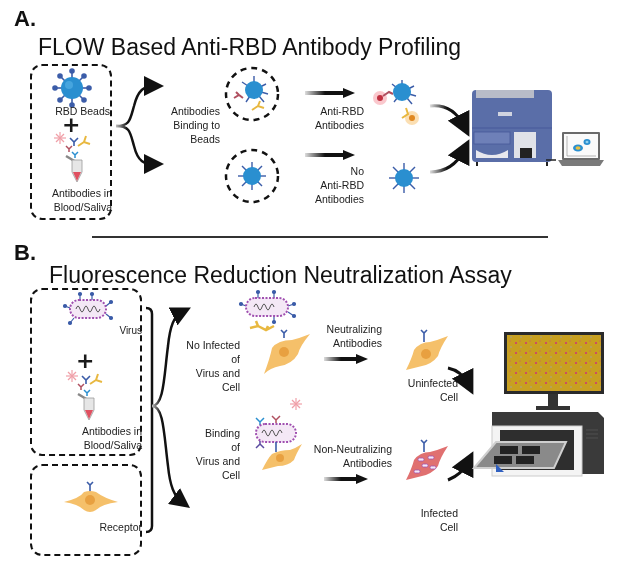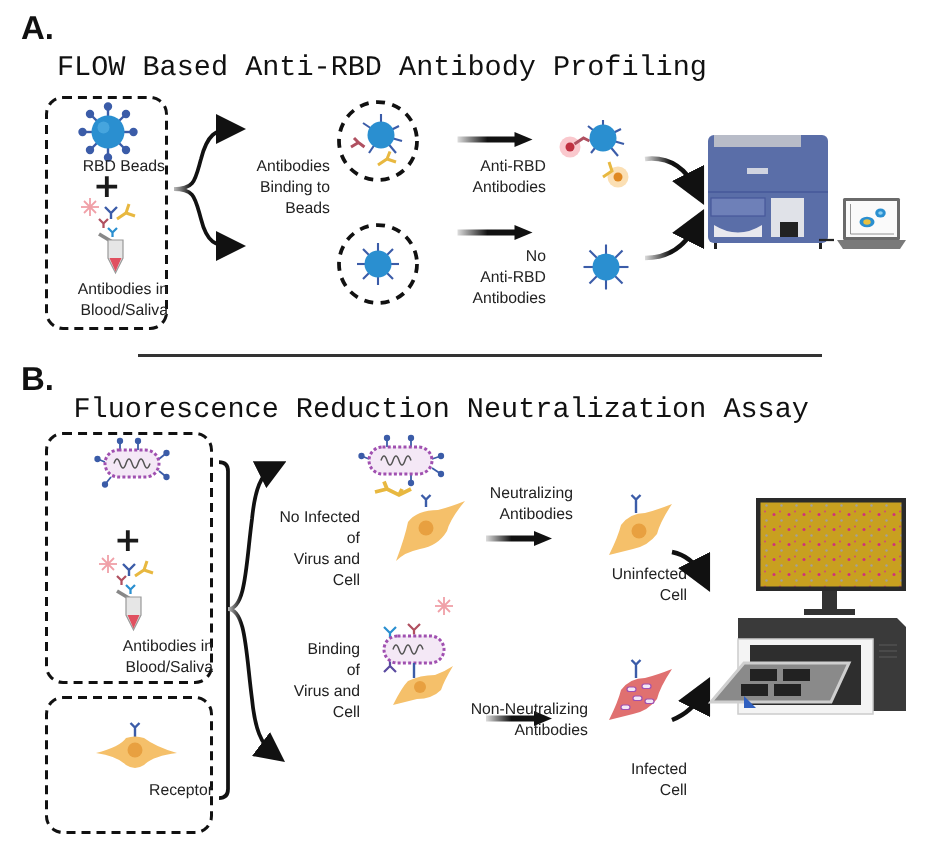--- a/index.html
+++ b/index.html
@@ -1,19 +1,19 @@
 <!DOCTYPE html>
 <html><head>
 <meta charset="utf-8">
 <style>
   html, body { margin: 0; padding: 0; background: #ffffff; }
   body { width: 624px; height: 571px; position: relative; overflow: hidden; font-family: "DejaVu Sans", sans-serif; color: #1a1a1a; }
   .abs { position: absolute; }
   .panel-letter { font-family: "Liberation Sans", sans-serif; font-weight: bold; font-size: 22px; color: #111; }
-  .panel-title { font-family: Liberation Mono, monospace; font-size: 19px; color: #111; white-space: nowrap; }
+  .panel-title { font-family: Liberation Sans, sans-serif; font-size: 23px; color: #111; white-space: nowrap; }
   .lbl { font-family: Liberation Sans, sans-serif; font-size: 10.5px; line-height: 14px; text-align: right; color: #222; white-space: nowrap; }
   .lbl span { display: block; }
   .dashbox { position: absolute; border: 2.5px dashed #111; border-radius: 12px; box-sizing: border-box; }
   svg { position: absolute; overflow: visible; }
 </style>
 </head>
 <body>
 
 <div class="abs panel-letter" style="left:14px;top:6px;">A.</div>
 <div class="abs panel-title" style="left:38px;top:34px;">FLOW Based Anti-RBD Antibody Profiling</div>
@@ -222,20 +222,21 @@
       <circle cx="47" cy="10" r="1.5"></circle>
     <line x1="42" y1="22" x2="47" y2="26"></line>
       <circle cx="47" cy="26" r="1.5"></circle>
     <line x1="10" y1="26" x2="6" y2="31"></line>
       <circle cx="6" cy="31" r="1.5"></circle>
   </g>
   <rect x="6" y="8" width="36" height="18" rx="9" fill="#f4e8f6" stroke="#a050b0" stroke-width="2" stroke-dasharray="2 1.5"></rect>
   <path d="M12 17 q2 -6 4 0 q2 6 4 0 q2 -6 4 0 q2 6 4 0 q2 -6 4 0 q2 6 4 0" stroke="#555" stroke-width="1" fill="none"></path>
 </svg>
 <div class="abs lbl" style="left:30px;top:324px;width:112px;font-size:10px;">
+  <span>Virus</span>
 </div>
 <div class="abs" style="left:76px;top:348px;font-size:22px;font-weight:bold;">+</div>
 
 <svg style="left:64px;top:368px;" width="44" height="52">
   <g stroke="#f0a0a8" stroke-width="1.2" fill="none">
     <line x1="8" y1="2" x2="8" y2="14"></line>
       <line x1="2" y1="8" x2="14" y2="8"></line>
     <line x1="4" y1="4" x2="12" y2="12"></line>
       <line x1="12" y1="4" x2="4" y2="12"></line>
   </g>
@@ -327,21 +328,21 @@
 </svg>
 <div class="abs lbl" style="left:310px;top:322px;width:72px;">
   <span>Neutralizing</span>
   <span>Antibodies</span>
 </div>
 
 <svg style="left:324px;top:474px;" width="44" height="10">
   <rect x="0" y="3" width="34" height="4" fill="url(#fadeR)"></rect>
     <path d="M32 0 L44 5 L32 10 z" fill="#111"></path>
 </svg>
-<div class="abs lbl" style="left:300px;top:442px;width:92px;margin-top:24px;">
+<div class="abs lbl" style="left:300px;top:442px;width:92px;">
   <span>Non-Neutralizing</span>
   <span>Antibodies</span>
 </div>
 
 <svg style="left:400px;top:326px;" width="50" height="46">
   <path d="M24 16 v-10 M21 4 l3 3 l3 -3" stroke="#3b5ca8" stroke-width="1.6" fill="none"></path>
   <path d="M6 44 Q12 32 14 24 Q20 16 30 16 Q38 14 48 10 Q40 22 38 30 Q32 38 22 40 Q14 42 6 44 z" fill="#f5c06a"></path>
   <circle cx="26" cy="28" r="5" fill="#e8a040"></circle>
 </svg>
 <div class="abs lbl" style="left:392px;top:376px;width:66px;">

